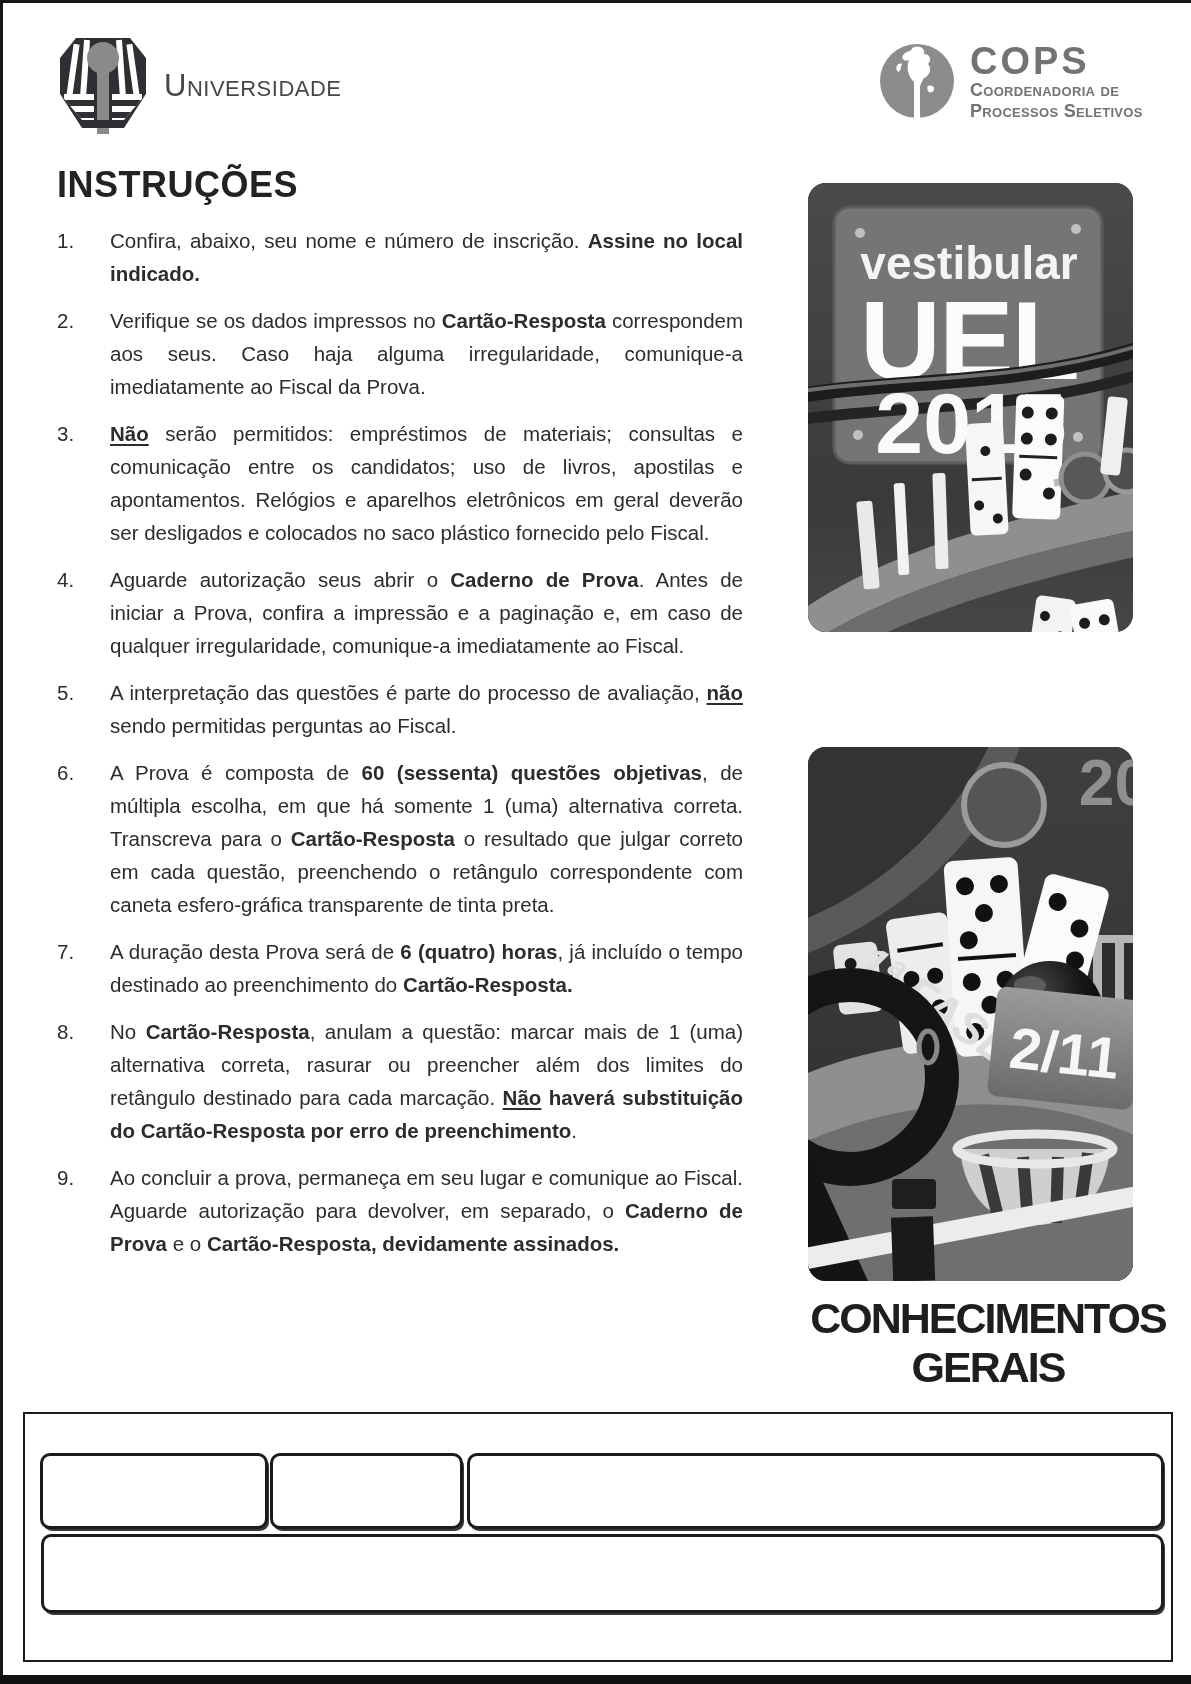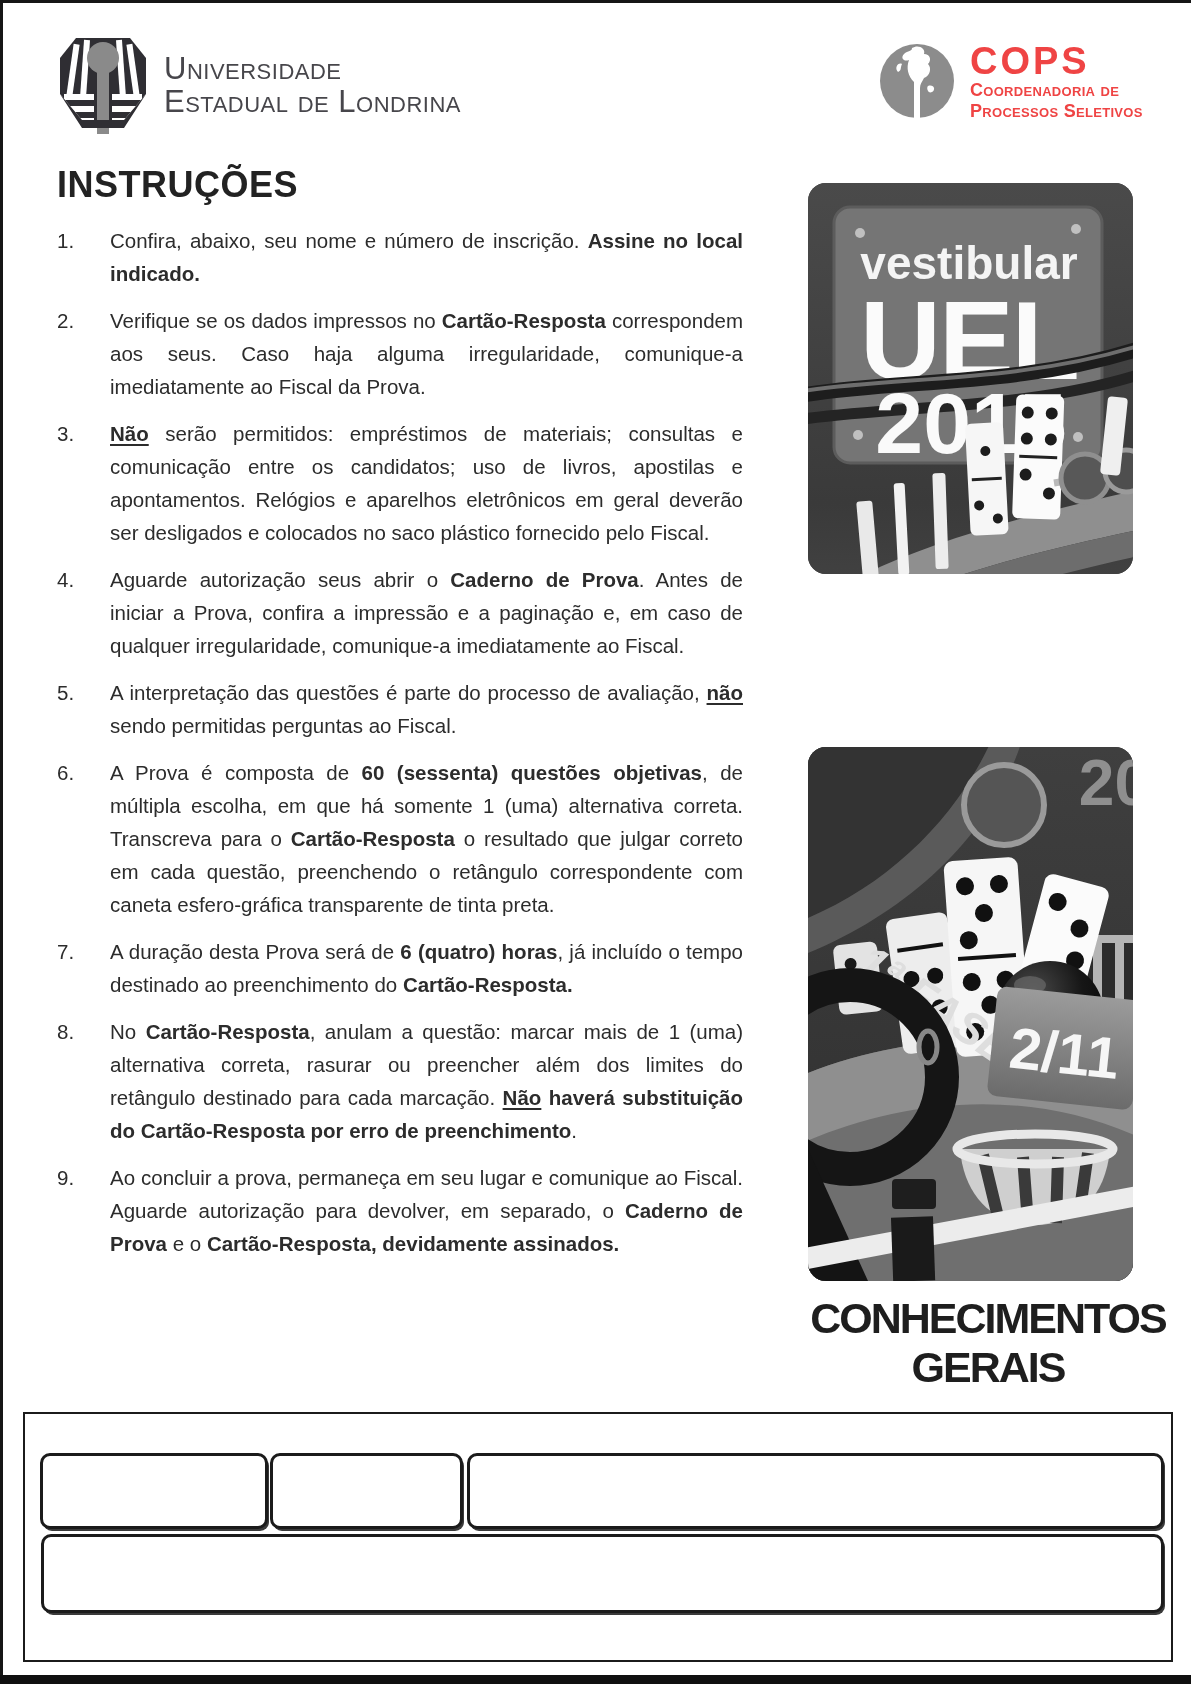--- a/index.html
+++ b/index.html
@@ -9,41 +9,41 @@
   .edge{position:absolute;background:#161616;}
   .edge-top{left:0;top:0;width:100%;height:3px;}
   .edge-left{left:0;top:0;width:3px;height:100%;}
   .edge-right{right:1px;top:0;width:2px;height:100%;background:#9b9b9b;}
   .edge-bottom{left:0;bottom:0;width:100%;height:9px;background:#101010;}
 
   
   .uel-logo{position:absolute;left:58px;top:36px;display:flex;align-items:center;}
   .uel-text{margin-left:16px;font-variant:small-caps;color:#47464b;font-size:31px;line-height:33px;letter-spacing:.5px;}
   .cops-logo{position:absolute;left:878px;top:42px;display:flex;align-items:flex-start;}
-  .cops-text{margin-left:14px;color:#ef4444;}
+  .cops-text{margin-left:14px;color:#737373;}
   .cops-acronym{font-size:38px;font-weight:bold;letter-spacing:3px;line-height:38px;}
   .cops-sub{font-size:18px;font-weight:bold;font-variant:small-caps;line-height:21px;letter-spacing:.3px;}
 
   
   .instr-title{position:absolute;left:57px;top:164px;font-size:36px;font-weight:bold;letter-spacing:.5px;color:#222;}
   .instr-list{position:absolute;left:57px;top:224px;width:686px;}
   .instr-item{display:flex;margin-bottom:14px;font-size:20.5px;line-height:33px;color:#2c2c2c;}
   .instr-num{width:53px;flex:none;}
   .instr-body{flex:1;text-align:justify;}
   .b{font-weight:bold;}
   .u{text-decoration:underline;text-decoration-thickness:2px;text-underline-offset:3px;}
 
   
   .prova-title{position:absolute;left:56px;top:1344px;font-size:41px;font-weight:bold;letter-spacing:-.5px;color:#282828;}
   .section-title{position:absolute;left:783px;top:1294px;width:410px;text-align:center;
                  font-size:43px;font-weight:bold;letter-spacing:-2px;line-height:49px;color:#1e1e1e;}
 
   
   .photo{position:absolute;left:808px;width:325px;border-radius:18px;overflow:hidden;background:#3d3d3d;}
-  .photo-1{top:183px;height:391px;}
+  .photo-1{top:183px;height:449px;}
   .photo-2{top:747px;height:534px;}
   .photo svg{display:block;}
 
   
   .sig-outer{position:absolute;left:23px;top:1412px;width:1146px;height:246px;border:2px solid #1b1b1b;background:#fff;}
   .sig-box{position:absolute;border:3px solid #1b1b1b;border-radius:10px;background:#fff;box-shadow:2px 3px 0 -1px #3a3a3a;}
   .sig-a{left:15px;top:39px;width:222px;height:70px;}
   .sig-b{left:245px;top:39px;width:187px;height:70px;}
   .sig-c{left:442px;top:39px;width:691px;height:70px;}
   .sig-d{left:16px;top:120px;width:1117px;height:73px;}
@@ -69,21 +69,20 @@
       <rect x="6" y="58" width="30" height="6" fill="#ffffff"></rect>
       <rect x="10" y="70" width="26" height="6" fill="#ffffff"></rect>
       <rect x="16" y="82" width="20" height="6" fill="#ffffff"></rect>
       <rect x="54" y="58" width="30" height="6" fill="#ffffff"></rect>
       <rect x="54" y="70" width="26" height="6" fill="#ffffff"></rect>
       <rect x="54" y="82" width="20" height="6" fill="#ffffff"></rect>
       <polygon points="2,58 24,84 66,84 88,58 66,92 24,92" fill="#2f2e33"></polygon>
     </svg>
     <div class="uel-text">
       <div>Universidade</div>
-      <div>Estadual de Londrina</div>
     </div>
   </div>
 
   <div class="cops-logo">
     <svg width="78" height="78" viewBox="0 0 78 78">
       <circle cx="39" cy="39" r="37" fill="#8c8c8c"></circle>
       <path d="M36 76 L36 40 C30 34 28 26 31 18 C26 20 22 16 26 12 C30 8 34 10 34 6 C40 2 48 6 46 12 C52 12 54 18 50 22 C54 26 52 34 46 36 C44 40 42 42 42 46 L42 76 Z" fill="#ffffff"></path>
       <path d="M20 30 C16 26 20 20 24 22 C22 26 24 28 20 30 Z" fill="#ffffff"></path>
       <path d="M50 44 C56 42 58 48 54 50 C50 52 48 46 50 44 Z" fill="#ffffff"></path>
     </svg>

